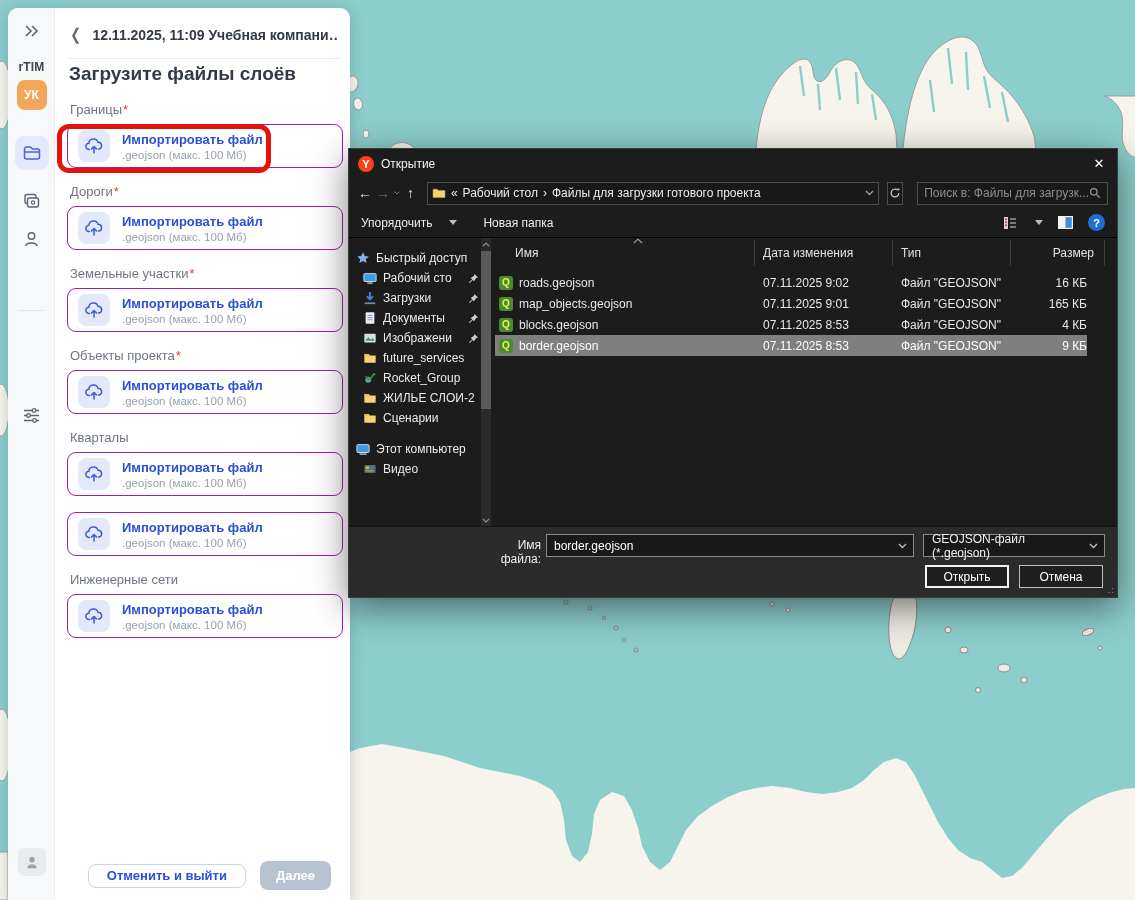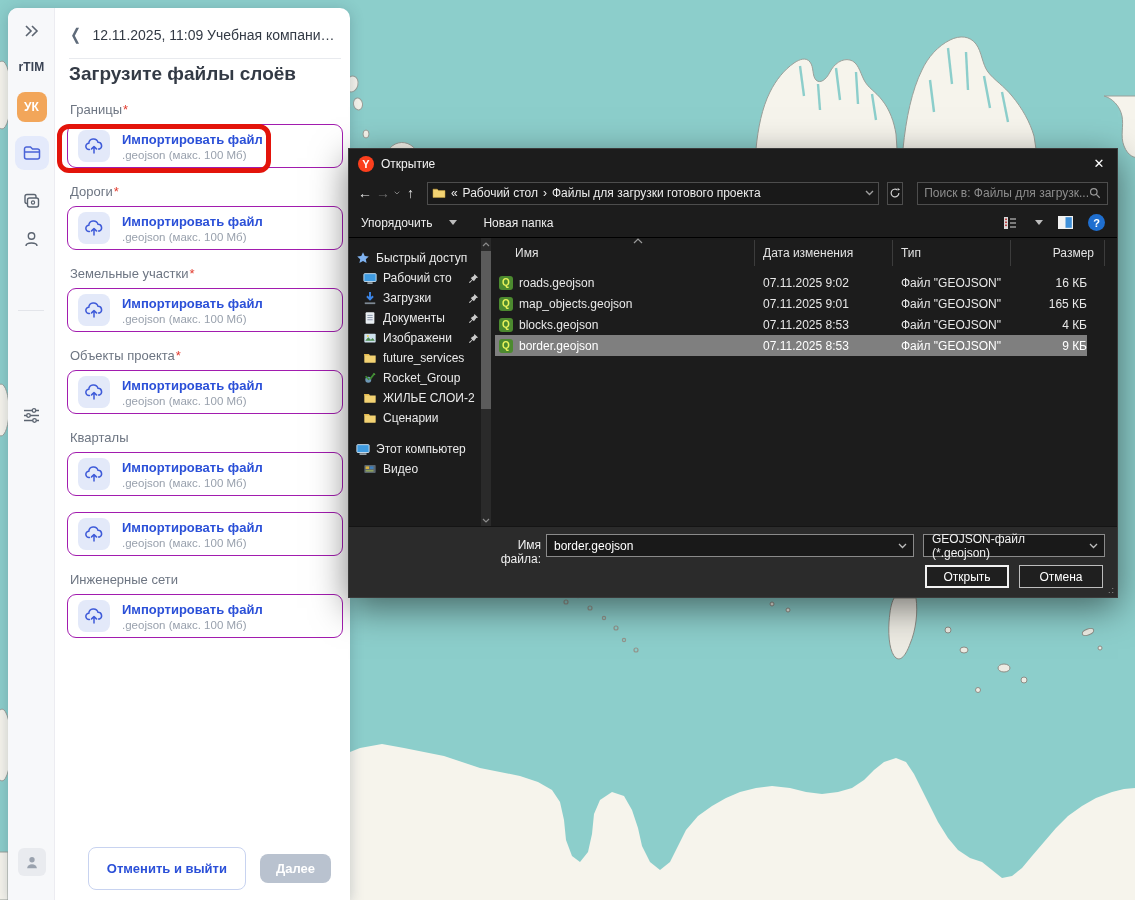--- a/index.html
+++ b/index.html
@@ -20,37 +20,37 @@
   .logo{font-size:12px;font-weight:bold;color:#3a4354;letter-spacing:.2px;}
   .avatar{width:30px;height:30px;border-radius:8px;background:#f2a65a;color:#fff;font-size:12px;
           font-weight:bold;display:flex;align-items:center;justify-content:center;}
   .nav-active{width:34px;height:34px;border-radius:9px;background:#e4eafb;display:flex;align-items:center;justify-content:center;}
   .rail-div{position:absolute;left:10px;right:10px;top:302px;border-top:1px solid #e3e5ea;}
   .profile-badge{width:28px;height:28px;border-radius:6px;background:#e9ebef;display:flex;align-items:center;justify-content:center;}
 
   .content{flex:1;position:relative;padding:0 5px 0 8px;overflow:hidden;}
   .p-header{display:flex;align-items:center;gap:10px;margin:16px 6px 0 6px;height:22px;}
   .back-ch{color:#5f6b7a;font-size:16px;line-height:1;transform:scaleX(.8);cursor:default;}
-  .p-title{font-size:14px;font-weight:normal;color:#333a45;white-space:nowrap;overflow:hidden;}
+  .p-title{font-size:14px;font-weight:bold;color:#333a45;white-space:nowrap;overflow:hidden;}
   .p-hr{border-top:1px solid #e8eaee;margin:12px 4px 0 6px;}
   .p-h1{font-size:19px;font-weight:bold;color:#333a45;margin:4px 6px 0 6px;}
   .sections{margin-top:17px;}
   .section{margin:0 2px 16px 4px;}
   .sec-label{font-size:13px;color:#6d7582;margin:0 0 7px 3px;}
   .req{color:#e23b2e;margin-left:1px;}
   .upload-card{height:44px;border:1px solid #a21caf;border-radius:9px;background:#fff;
                display:flex;align-items:center;padding:0 10px;cursor:pointer;}
   .upload-ic{width:32px;height:32px;border-radius:8px;background:#e3e9f9;display:flex;
              align-items:center;justify-content:center;flex:0 0 32px;}
   .upload-txt{margin-left:12px;}
   .upload-link{font-size:13px;font-weight:bold;color:#2b50d8;}
   .upload-hint{font-size:11.5px;color:#99a1ad;margin-top:2px;}
   .p-footer{position:absolute;left:0;right:0;bottom:10px;display:flex;justify-content:flex-end;
             align-items:center;gap:14px;padding-right:19px;}
-  .btn-cancel{height:43px;padding:0 18px;border:1px solid #c8d3f0;border-radius:8px;background:#fff;
+  .btn-cancel{height:24px;padding:0 18px;border:1px solid #c8d3f0;border-radius:8px;background:#fff;
               color:#2b50d8;font-size:13px;font-weight:bold;display:flex;align-items:center;}
   .btn-next{height:29px;padding:0 16px;border:none;border-radius:8px;background:#b9c2cf;color:#fff;
             font-size:13px;font-weight:bold;display:flex;align-items:center;}
 
   
   .annotation{position:absolute;left:57px;top:124px;width:214px;height:49px;border:5px solid #e3140b;
               border-radius:12px;z-index:60;pointer-events:none;}
 
   
   .dialog{position:absolute;left:348px;top:148px;width:770px;height:450px;background:#1c1c1c;
@@ -238,21 +238,21 @@
   <div class="panel">
     <div class="rail">
       <div class="rail-item" style="top:14px">
         <svg width="18" height="18" viewBox="0 0 18 18">
           <path d="M3,4 L8,9 L3,14 M9,4 L14,9 L9,14" fill="none" stroke="#5b6470" stroke-width="1.6"></path>
         </svg>
       </div>
       <div class="rail-item" style="top:52px">
         <span class="logo">rTIM</span>
       </div>
-      <div class="rail-item" style="top:84px">
+      <div class="rail-item" style="top:72px">
         <span class="avatar">УК</span>
       </div>
       <div class="rail-item" style="top:128px">
         <span class="nav-active">
           <svg width="20" height="20" viewBox="0 0 20 20">
               <path d="M2.5,6 a2,2 0 0 1 2,-2 h4 l2,2 h5 a2,2 0 0 1 2,2 v6 a2,2 0 0 1 -2,2 h-11 a2,2 0 0 1 -2,-2 Z M2.5,9 h15" fill="none" stroke="#4a63d8" stroke-width="1.5"></path>
             </svg>
         </span>
       </div>
       <div class="rail-item" style="top:184px">

